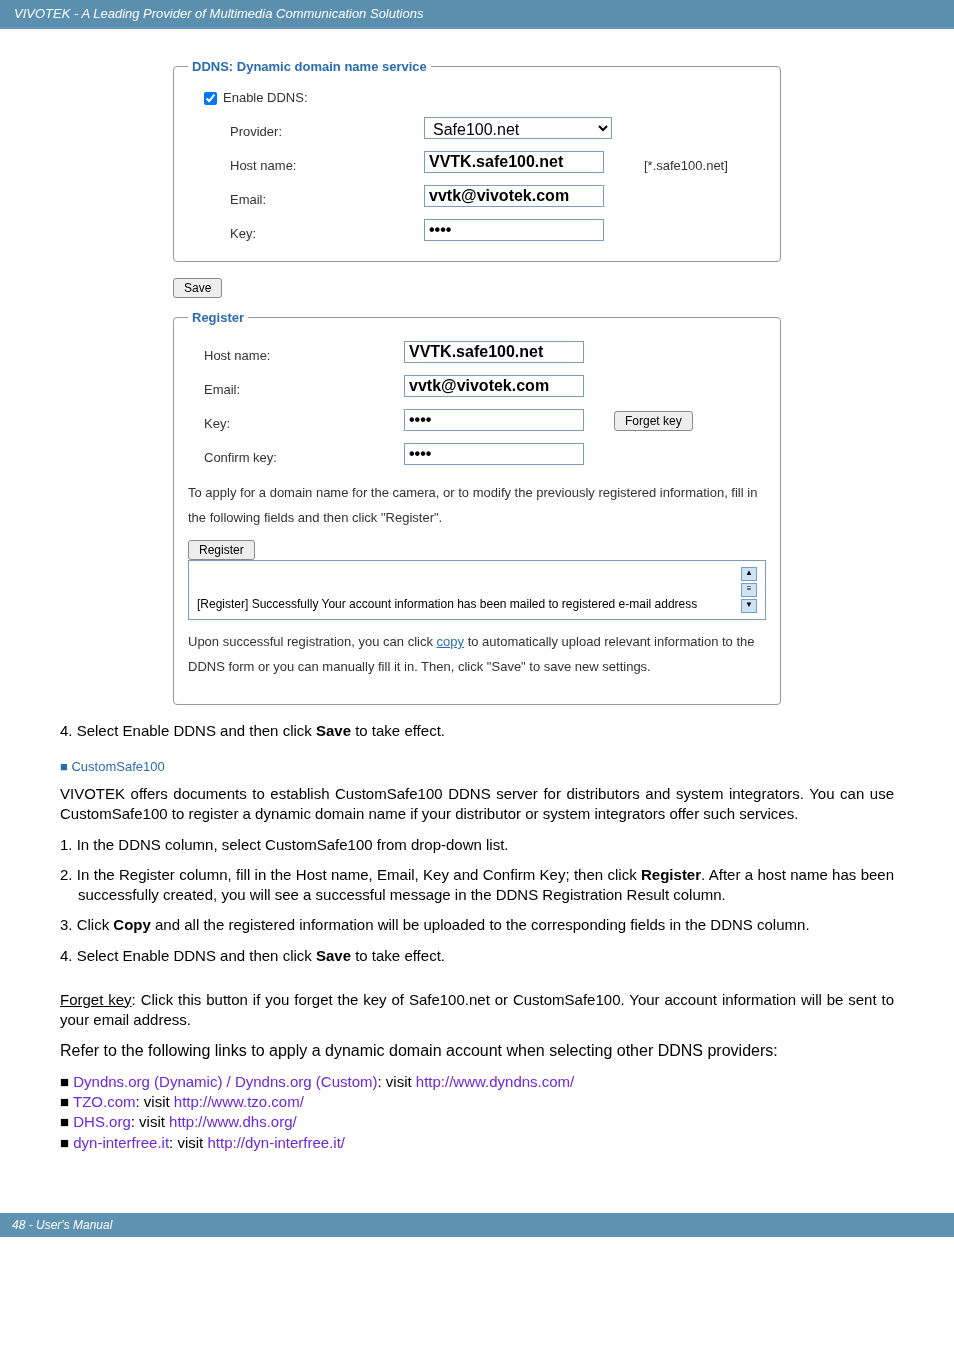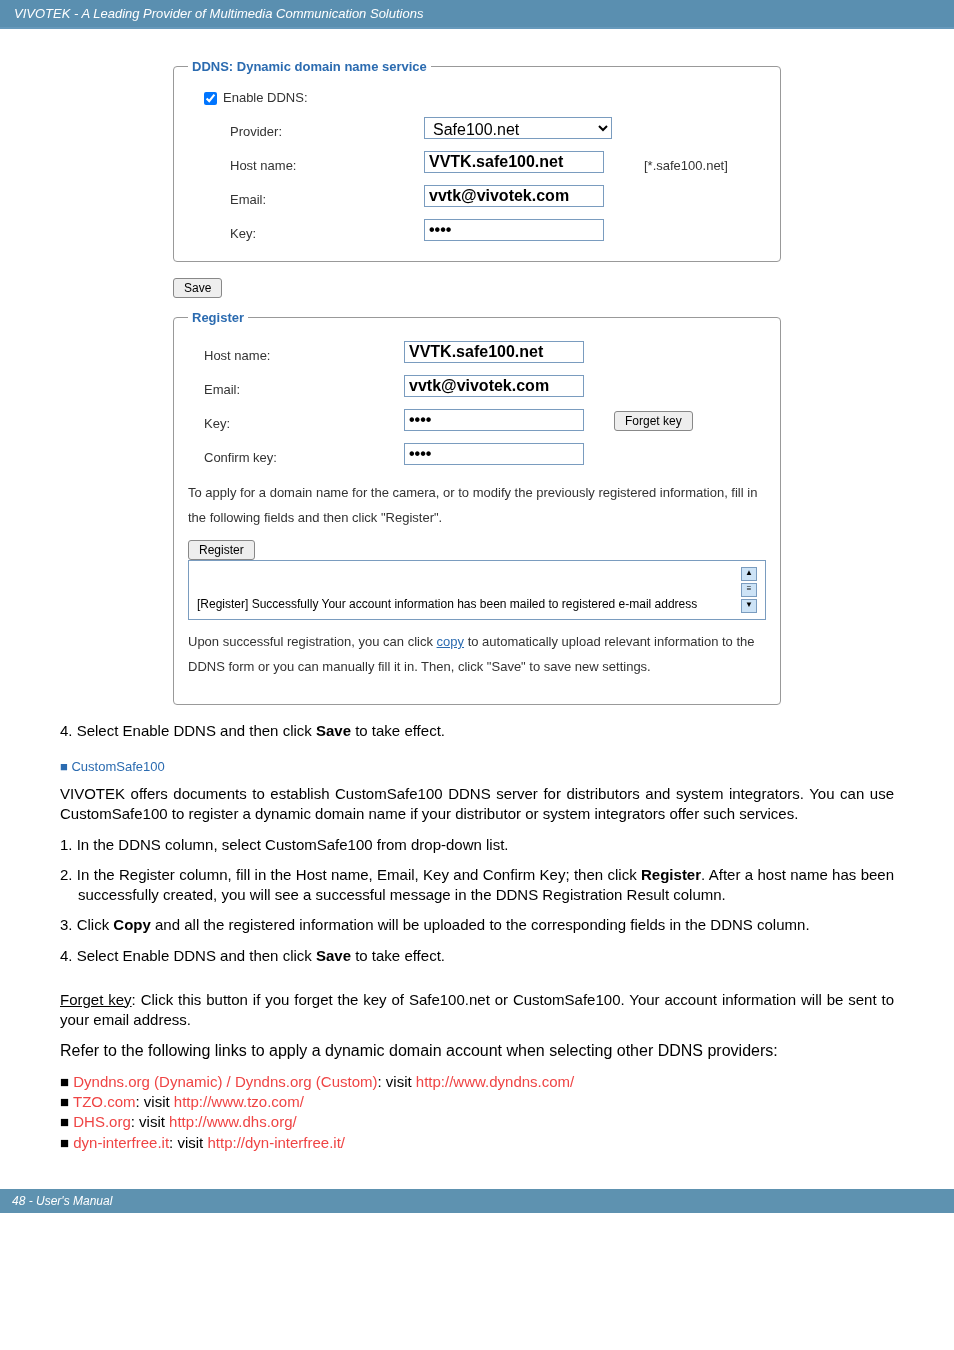--- a/index.html
+++ b/index.html
@@ -120,29 +120,29 @@
   .body-text.nomj { text-align: left; }
   .body-text strong { font-weight: bold; }
   .subhead {
     color: #2b6bb0;
     font-size: 13px;
     margin-top: 18px;
   }
   ul.providers { list-style: none; }
   ul.providers li { font-size: 15px; line-height: 1.35; }
   .sq { color: #000; }
-  .blue { color: #ef4444; margin-top: 40px; }
+  .blue { color: #6d28d9; margin-top: 40px; }
   .underline { text-decoration: underline; }
   .footer {
     background: #5e92b0;
     color: #fff;
     font-style: italic;
     font-size: 12px;
     padding: 5px 12px;
-    margin-top: 16px;
+    margin-top: 40px;
   }
   .chk { margin-right: 6px; vertical-align: middle; }
 </style>
 </head>
 <body>
 
 <div class="header-bar">
   <span>VIVOTEK - A Leading Provider of Multimedia Communication Solutions</span>
 </div>
 <div class="top-divider"></div>

